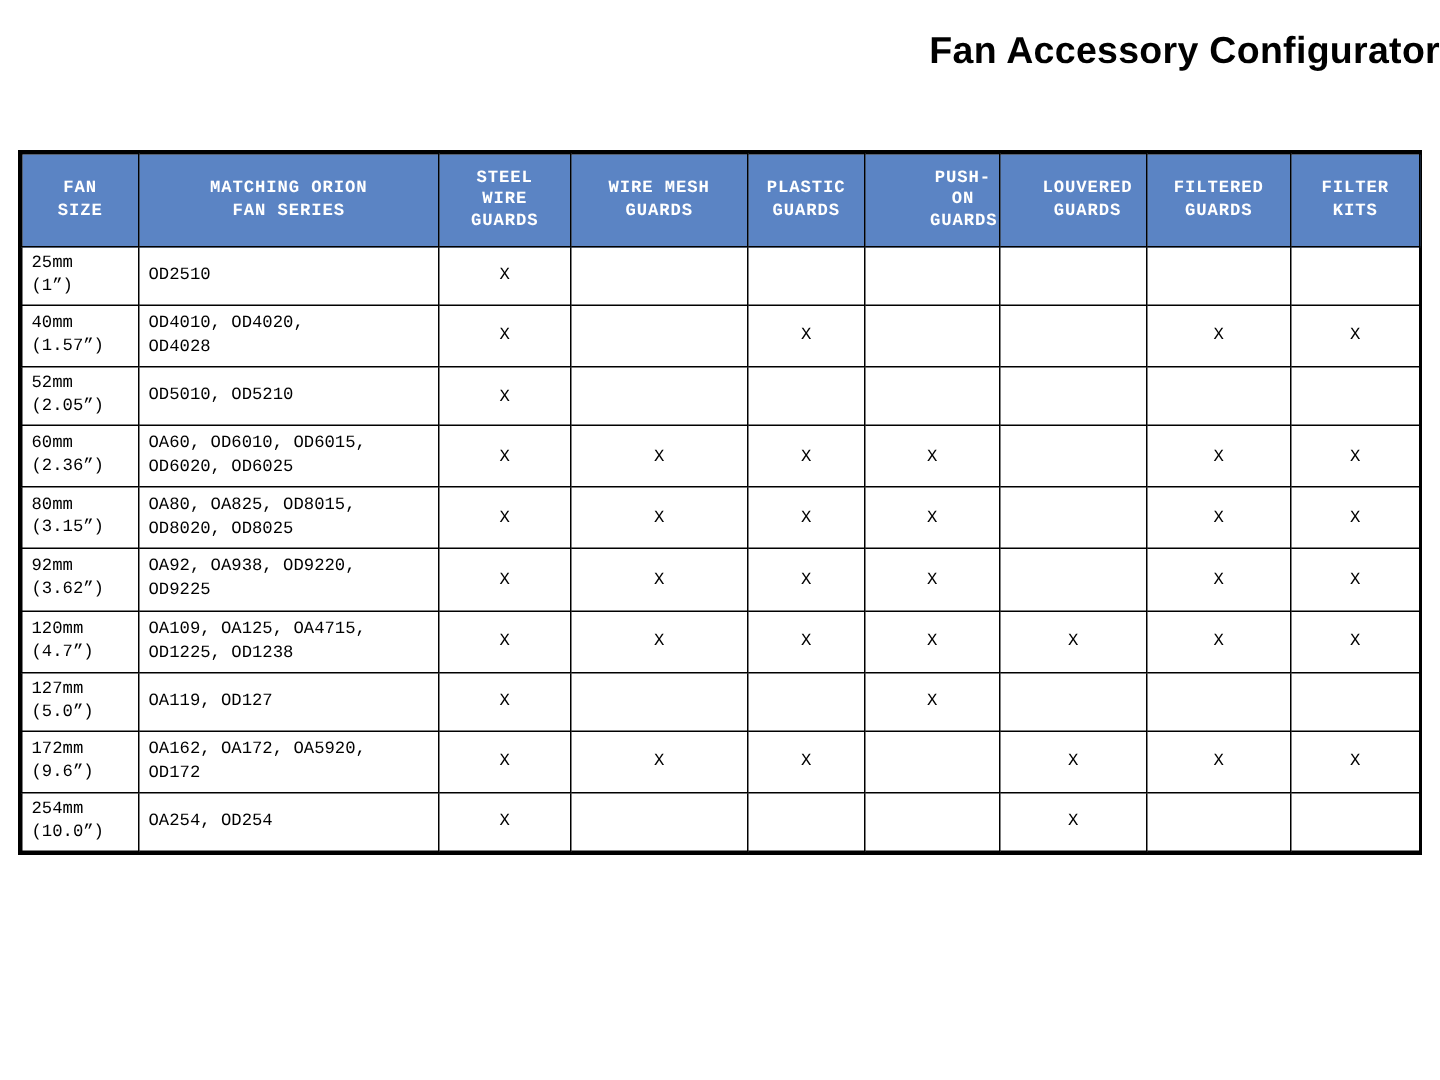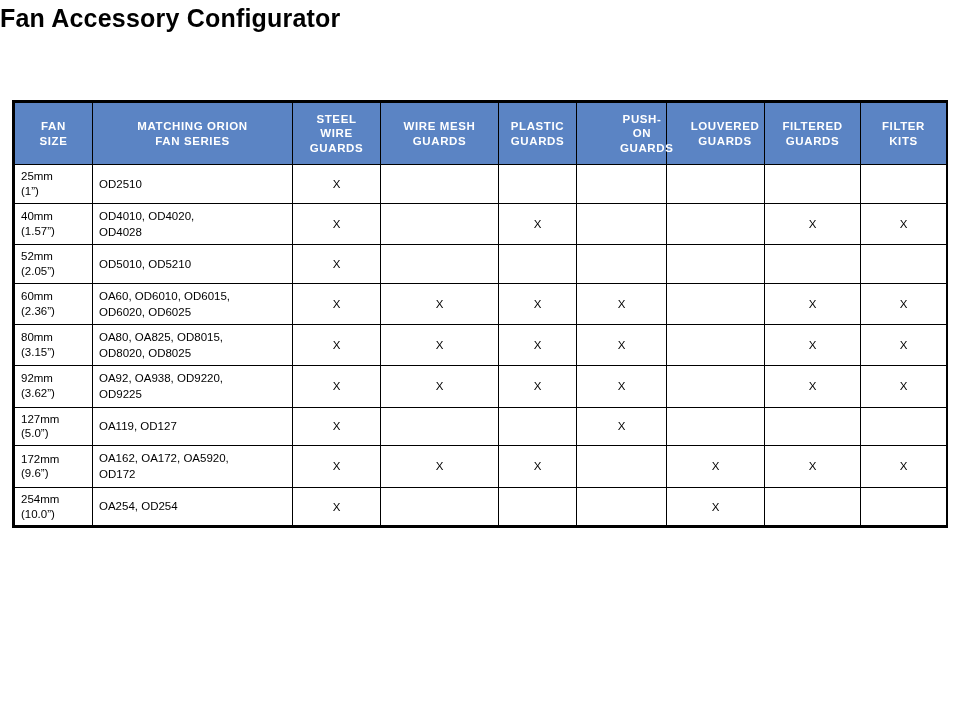--- a/index.html
+++ b/index.html
@@ -13,39 +13,40 @@
     font-family: "Liberation Sans", sans-serif;
     overflow: hidden;
   }
   .page {
     position: relative;
     width: 960px;
     height: 720px;
     box-sizing: border-box;
   }
   .title {
-    text-align: left;
+    text-align: right;
     font-size: 25px;
     font-weight: bold;
     color: #000000;
-    padding-top: 4px;
+    padding-top: 20px;
     letter-spacing: 0.2px;
   }
   .table-wrap {
     position: absolute;
     left: 12px;
     top: 100px;
     width: 936px;
     border: 2px solid #000000;
     box-sizing: border-box;
   }
   table.config {
     border-collapse: collapse;
     width: 100%;
     table-layout: fixed;
+    font-family: Liberation Mono, monospace;
   }
   table.config th {
     background: #5b84c4;
     color: #ffffff;
     font-size: 11.5px;
     font-weight: bold;
     text-align: center;
     vertical-align: middle;
     border: 1px solid #000000;
     padding: 6px 2px;
@@ -201,20 +202,33 @@
 OD9225</td>
           <td class="mark-cell">X</td>
           <td class="mark-cell">X</td>
           <td class="mark-cell">X</td>
           <td class="mark-cell">X</td>
           <td class="mark-cell"></td>
           <td class="mark-cell">X</td>
           <td class="mark-cell">X</td>
         </tr>
         <tr>
+          <td class="size-cell">120mm
+(4.7”)</td>
+          <td class="series-cell">OA109,  OA125,  OA4715,
+OD1225,  OD1238</td>
+          <td class="mark-cell">X</td>
+          <td class="mark-cell">X</td>
+          <td class="mark-cell">X</td>
+          <td class="mark-cell">X</td>
+          <td class="mark-cell">X</td>
+          <td class="mark-cell">X</td>
+          <td class="mark-cell">X</td>
+        </tr>
+        <tr>
           <td class="size-cell">127mm
 (5.0”)</td>
           <td class="series-cell">OA119,  OD127</td>
           <td class="mark-cell">X</td>
           <td class="mark-cell"></td>
           <td class="mark-cell"></td>
           <td class="mark-cell">X</td>
           <td class="mark-cell"></td>
           <td class="mark-cell"></td>
           <td class="mark-cell"></td>

